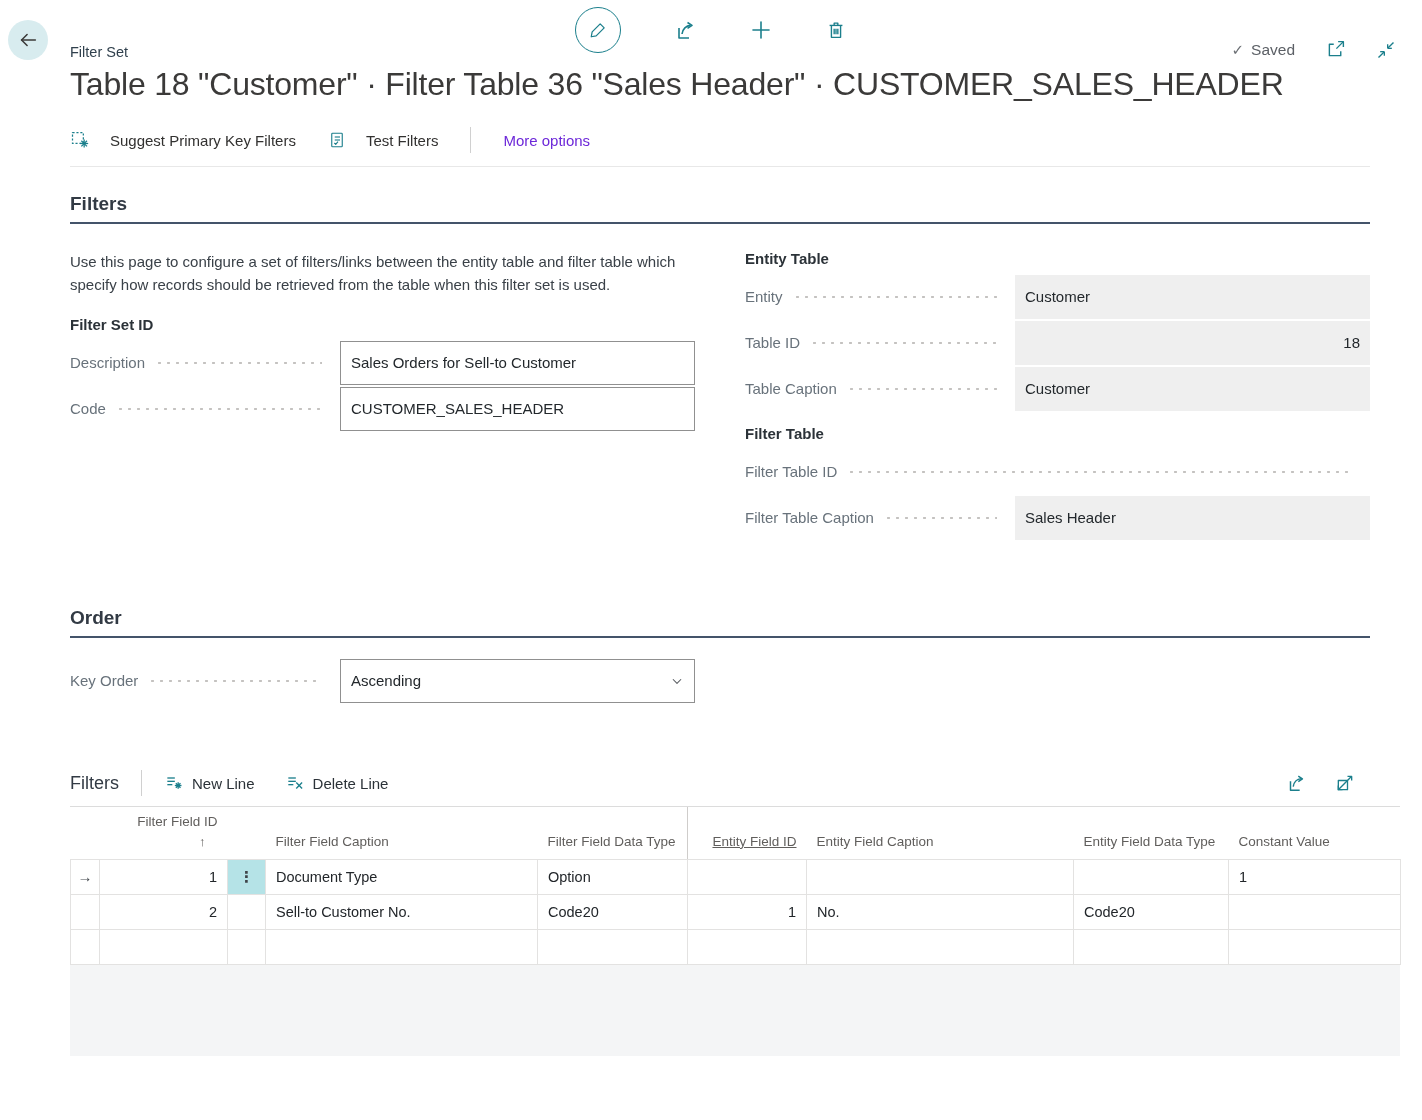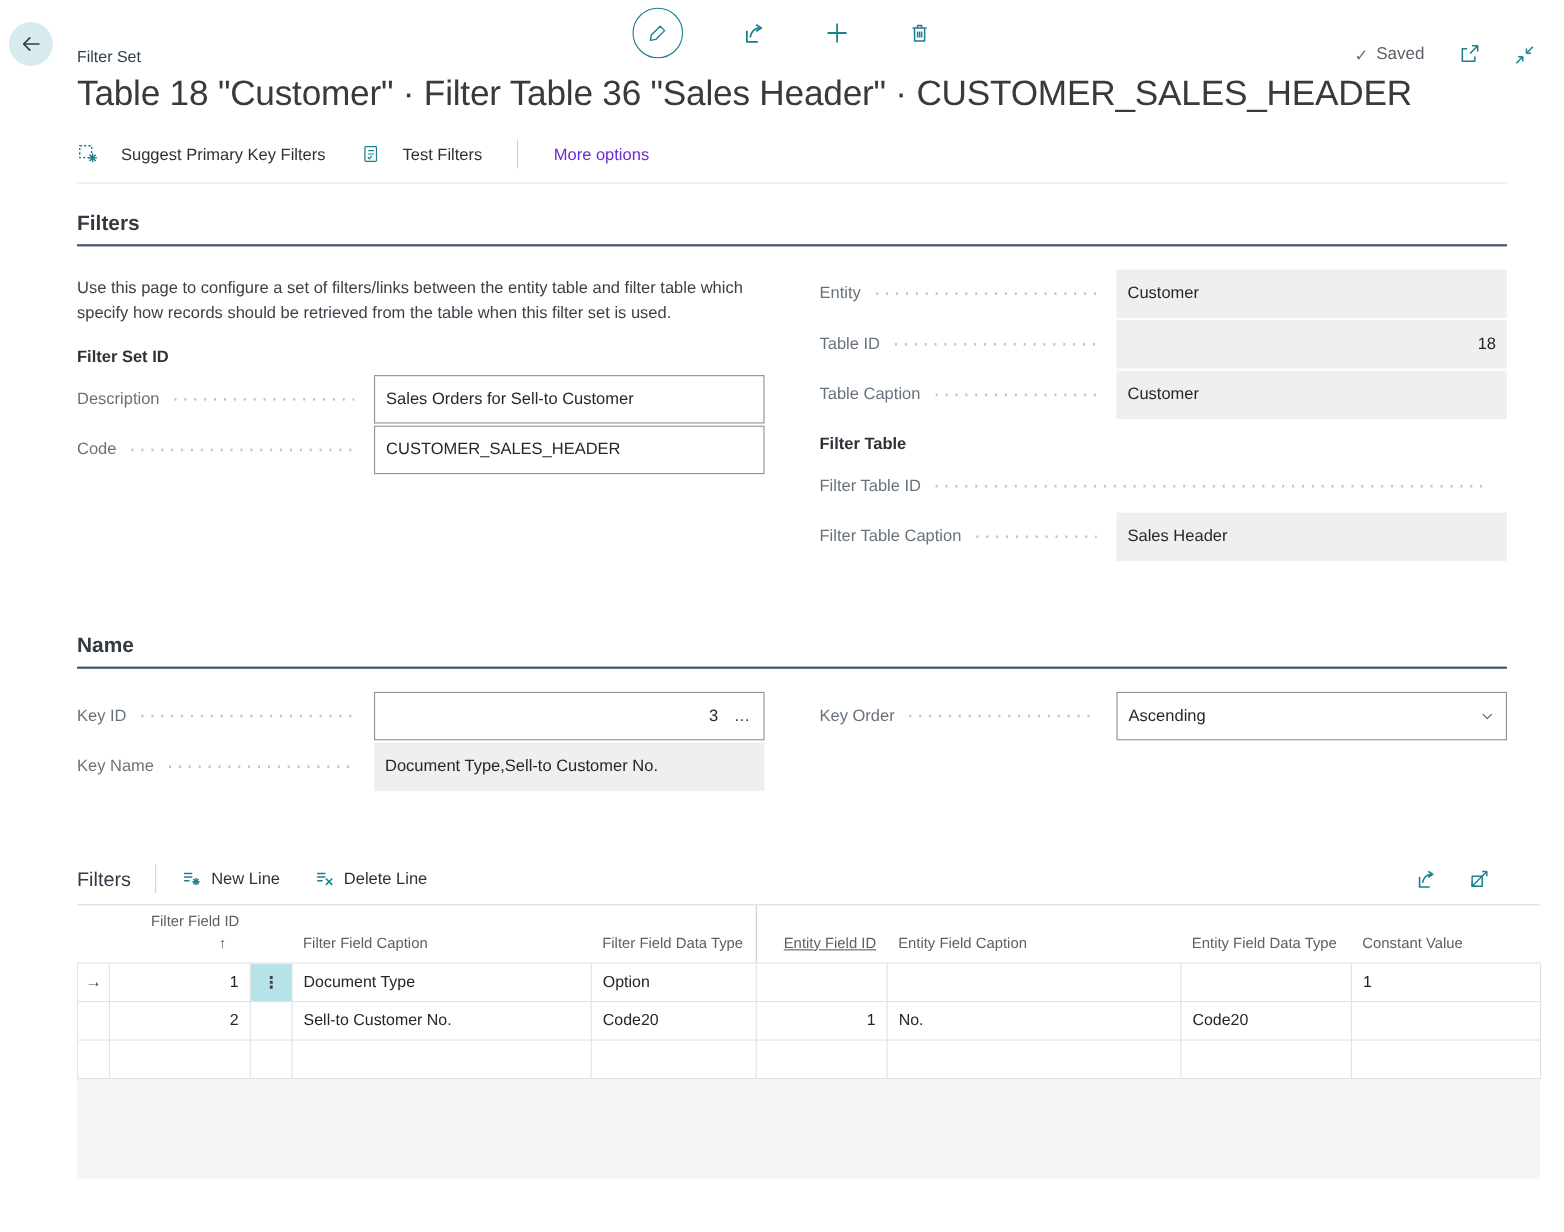--- a/index.html
+++ b/index.html
@@ -231,20 +231,21 @@
         <div class="frow">
           <div class="flabel">
               <span>Code</span>
               <span class="leader"></span>
             </div>
           <div class="ctl editable">CUSTOMER_SALES_HEADER</div>
         </div>
       </div>
 
       <div>
+        <h3 class="subhead">Entity Table</h3>
         <div class="frow">
           <div class="flabel">
               <span>Entity</span>
               <span class="leader"></span>
             </div>
           <div class="ctl readonly">Customer</div>
         </div>
         <div class="frow">
           <div class="flabel">
               <span>Table ID</span>
@@ -272,41 +273,22 @@
               <span>Filter Table Caption</span>
               <span class="leader"></span>
             </div>
           <div class="ctl readonly">Sales Header</div>
         </div>
       </div>
     </div>
   </section>
 
   <section class="section" style="margin-top:60px;">
-    <h2 class="section-heading">Name</h2>
+    <h2 class="section-heading">Order</h2>
     <div class="two-col">
-      <div>
-        <div class="frow">
-          <div class="flabel">
-              <span>Key ID</span>
-              <span class="leader"></span>
-            </div>
-          <div class="ctl editable keyid">
-            <span>3</span>
-            <button class="assist">…</button>
-          </div>
-        </div>
-        <div class="frow">
-          <div class="flabel">
-              <span>Key Name</span>
-              <span class="leader"></span>
-            </div>
-          <div class="ctl readonly">Document Type,Sell-to Customer No.</div>
-        </div>
-      </div>
       <div>
         <div class="frow">
           <div class="flabel">
               <span>Key Order</span>
               <span class="leader"></span>
             </div>
           <div class="ctl editable select">
             <span>Ascending</span>
             <span>
               <svg width="14" height="14" viewBox="0 0 24 24" fill="none" stroke="currentColor" stroke-width="1.8" stroke-linejoin="round">

